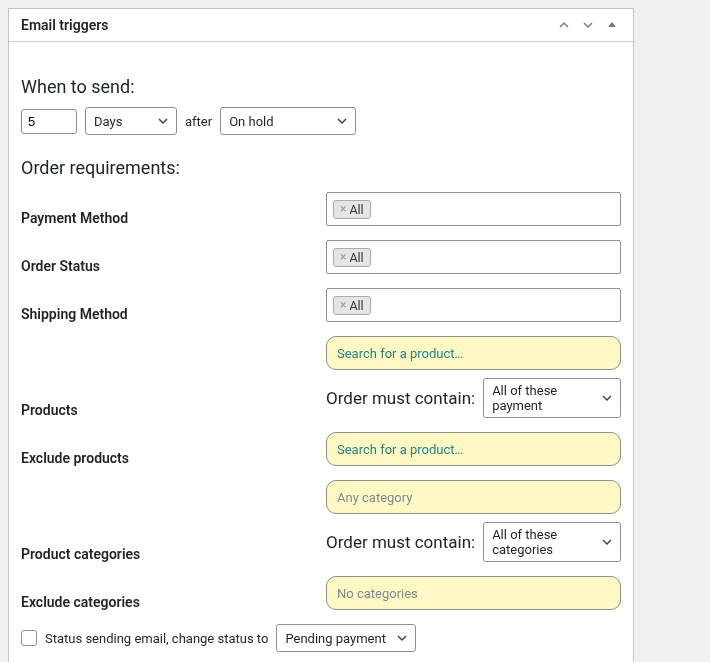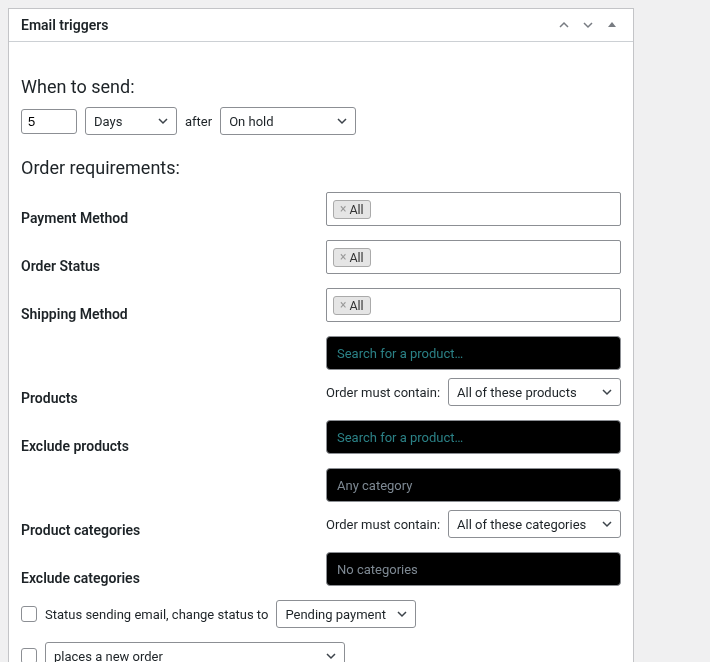--- a/index.html
+++ b/index.html
@@ -109,38 +109,38 @@
     align-items: center;
     color: #333;
   }
   .token .x {
     color: #999;
     margin-right: 3px;
     font-size: 12px;
   }
   .search-box {
     border: 1px solid #8c8f94;
-    border-radius: 4px;
+    border-radius: 10px;
     min-height: 34px;
     padding: 6px 10px;
     color: #2b8186;
     font-size: 13px;
     display: flex;
     align-items: center;
-    background: #000000;
+    background: #fef9c3;
   }
   .placeholder-muted { color: #7e8993; }
   .order-contain-row {
     display: flex;
     align-items: center;
     gap: 8px;
     margin-top: 8px;
   }
   .order-contain-row .lbl {
-    font-size: 13px;
+    font-size: 17px;
     color: #1d2327;
   }
   .select.wide { flex: 1; }
   .check-row {
     display: flex;
     align-items: center;
     gap: 8px;
     margin-top: 14px;
   }
   .checkbox {
@@ -247,21 +247,21 @@
 
     <div class="form-row">
       <div class="label">Products</div>
       <div class="field">
         <div class="search-box">
           <span>Search for a product…</span>
         </div>
         <div class="order-contain-row">
           <span class="lbl">Order must contain:</span>
           <div class="select wide">
-            <span>All of these products</span>
+            <span>All of these payment</span>
             <span class="chev">
                 <svg class="chev-svg" viewBox="0 0 10 10">
                   <path d="M1 3 L5 7 L9 3" fill="none" stroke="currentColor" stroke-width="1.5"></path>
                 </svg>
               </span>
           </div>
         </div>
       </div>
     </div>
 

